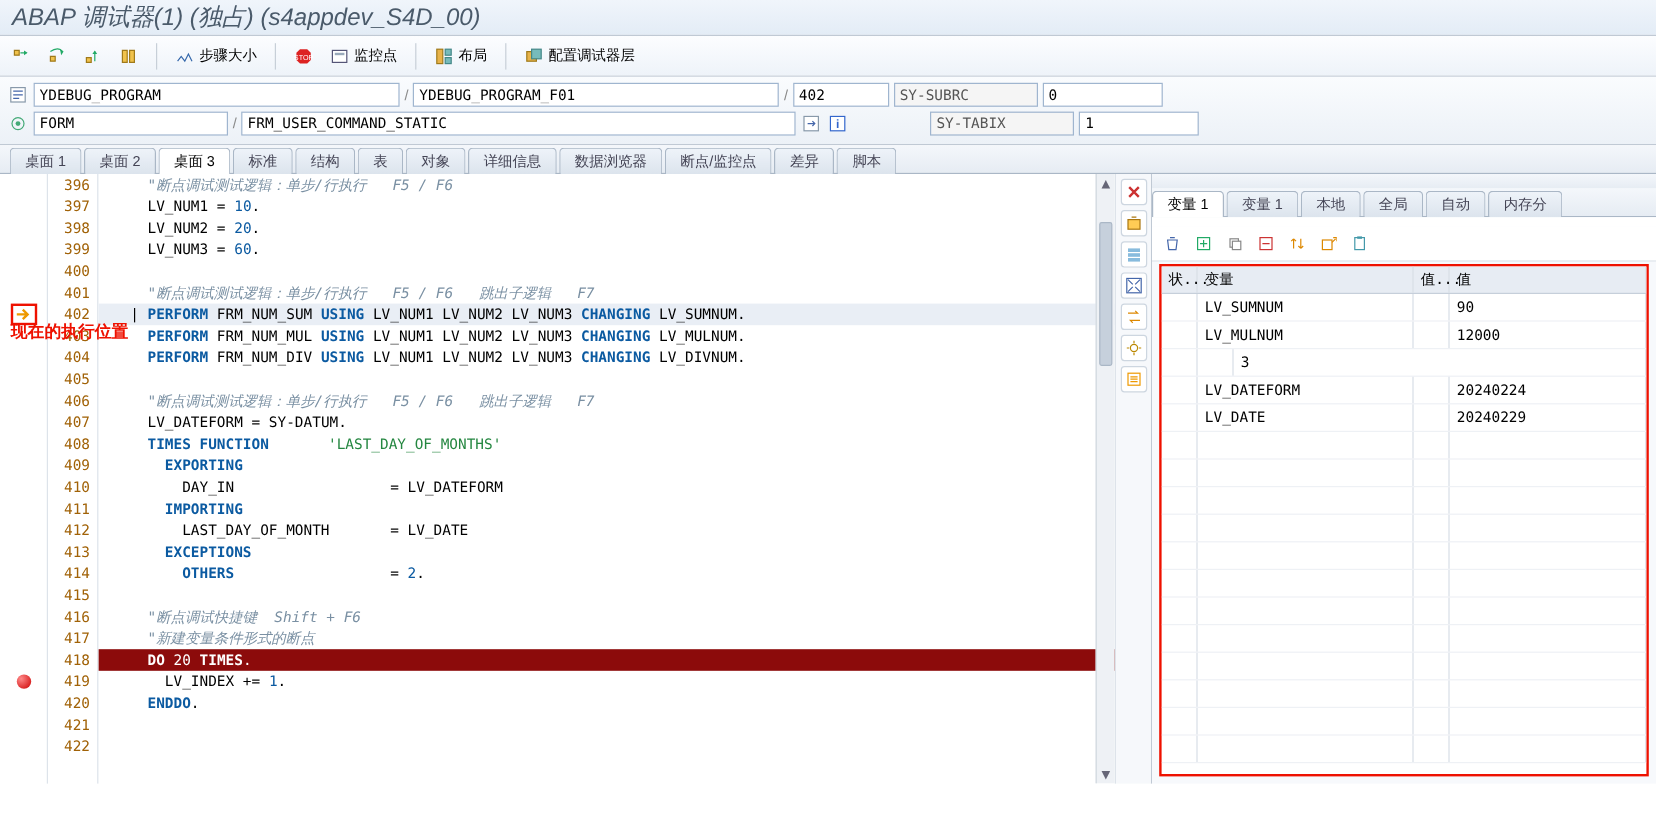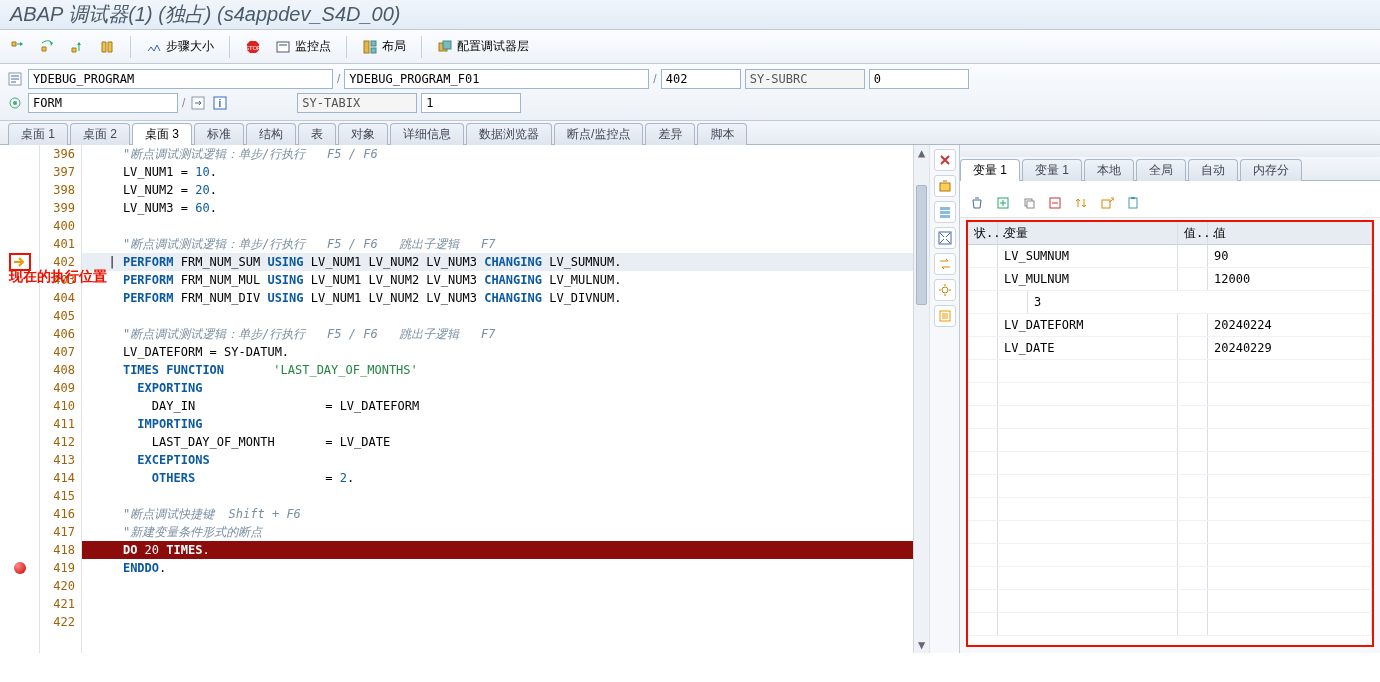--- a/index.html
+++ b/index.html
@@ -161,22 +161,23 @@
     <input class="ro" style="width: 120px;" readonly="" value="SY-SUBRC">
     <input style="width: 100px;" value="0">
   </div>
   <div class="info-row">
     <span class="icon">
         <svg width="14" height="14">
           <circle cx="7" cy="7" r="5" fill="none" stroke="#4a7"></circle>
           <circle cx="7" cy="7" r="2" fill="#4a7"></circle>
         </svg>
       </span>
-    <input style="width: 150px;" value="FORM">
+    <input style="width: 162px;" value="FORM">
     <span class="slash">/</span>
+    <input style="width: 462px;" value="FRM_USER_COMMAND_STATIC">
     <span class="icon">
         <svg width="14" height="14">
           <rect x="1" y="1" width="12" height="12" fill="#fff" stroke="#89a"></rect>
           <path d="M4 7h6M8 5l2 2-2 2" stroke="#46a" fill="none"></path>
         </svg>
       </span>
     <span class="icon">
         <svg width="14" height="14">
           <rect x="1" y="1" width="12" height="12" fill="#fff" stroke="#36c"></rect>
           <text x="7" y="11" font-size="10" fill="#36c" text-anchor="middle" font-weight="bold">i</text>
@@ -288,20 +289,21 @@
         <div class="code-line ">      <span class="kw">EXPORTING</span></div>
         <div class="code-line ">        DAY_IN                  <span class="op">=</span> LV_DATEFORM</div>
         <div class="code-line ">      <span class="kw">IMPORTING</span></div>
         <div class="code-line ">        LAST_DAY_OF_MONTH       <span class="op">=</span> LV_DATE</div>
         <div class="code-line ">      <span class="kw">EXCEPTIONS</span></div>
         <div class="code-line ">        <span class="kw">OTHERS</span>                  <span class="op">=</span> <span class="nm">2</span>.</div>
         <div class="code-line "></div>
         <div class="code-line ">    <span class="cm">"断点调试快捷键  Shift + F6</span></div>
         <div class="code-line ">    <span class="cm">"新建变量条件形式的断点</span></div>
         <div class="code-line hl-stop">    <span class="kw">DO</span> <span class="nm">20</span> <span class="kw">TIMES</span>.</div>
+        <div class="code-line ">      LV_INDEX <span class="op">+=</span> <span class="nm">1</span>.</div>
         <div class="code-line ">    <span class="kw">ENDDO</span>.</div>
         <div class="code-line "></div>
         <div class="code-scroll">
         <div class="arrow up">▲</div>
         <div class="thumb"></div>
         <div class="arrow dn">▼</div>
       </div>
     </div>
     <div class="side-icons">
       <div class="sbtn">

